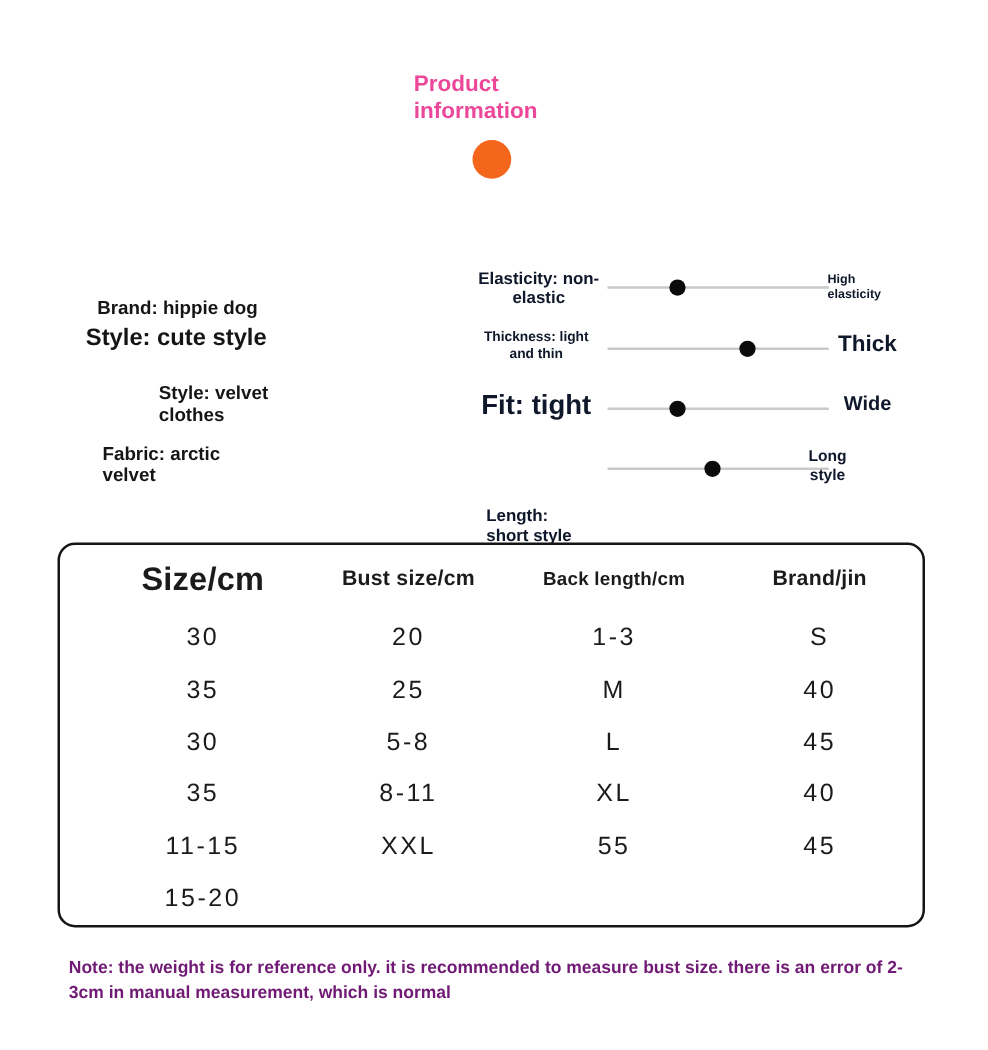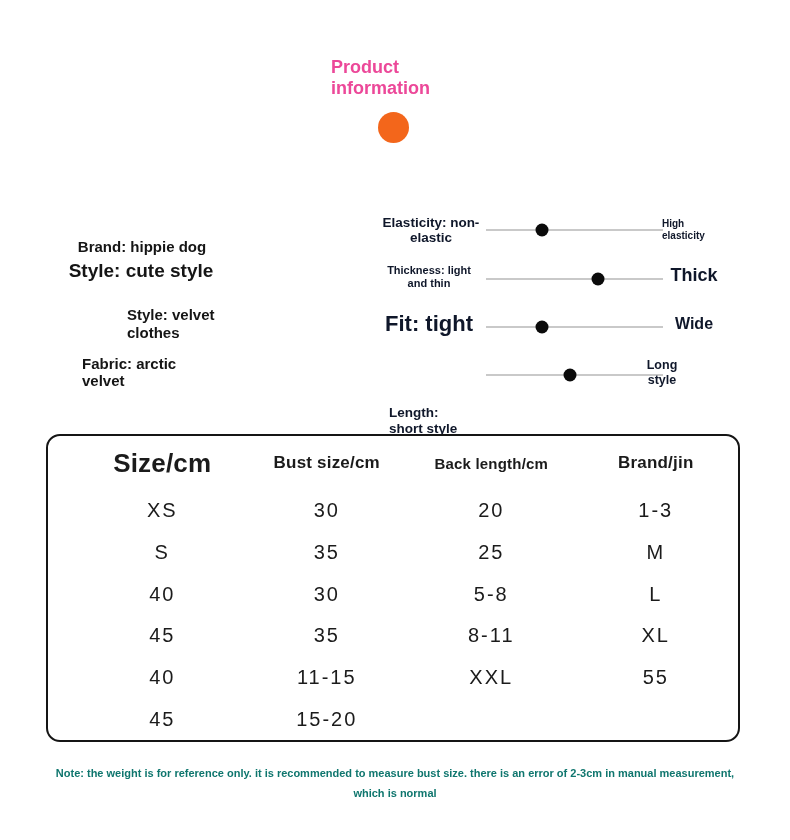--- a/index.html
+++ b/index.html
@@ -92,24 +92,24 @@
   .head-1 { font-size: 17px; }
   .head-2 { font-size: 15px; }
   .head-3 { font-size: 17px; }
   .cell-body { font-size: 20px; letter-spacing: 2px; font-weight: 400; }
 
   
   .note {
     position: absolute;
     left: 55px; top: 763px;
     width: 680px;
-    text-align: center;
-    font-size: 11px; font-weight: 700;
+    text-align: left;
+    font-size: 14px; font-weight: 700;
     line-height: 20px;
-    color: #0f766e;
+    color: #701a75;
   }
 </style>
 </head>
 <body>
 
 <div class="page">
 
   <div class="page-title">Product information</div>
   <div class="accent-dot" style="background: rgb(243, 102, 27);"></div>
 
@@ -141,21 +141,20 @@
     <span class="sl-dot" style="left: 47.5%;"></span>
   </div>
   <div class="sl-right sl-right-3">Long style</div>
 
   <div class="size-table">
     <div class="cell cell-head head-0">Size/cm</div>
     <div class="cell cell-head head-1">Bust size/cm</div>
     <div class="cell cell-head head-2">Back length/cm</div>
     <div class="cell cell-head head-3">Brand/jin</div>
 
-    <div class="cell cell-body">XS</div>
     <div class="cell cell-body">30</div>
     <div class="cell cell-body">20</div>
     <div class="cell cell-body">1-3</div>
 
     <div class="cell cell-body">S</div>
     <div class="cell cell-body">35</div>
     <div class="cell cell-body">25</div>
 
     <div class="cell cell-body">M</div>
     <div class="cell cell-body">40</div>

